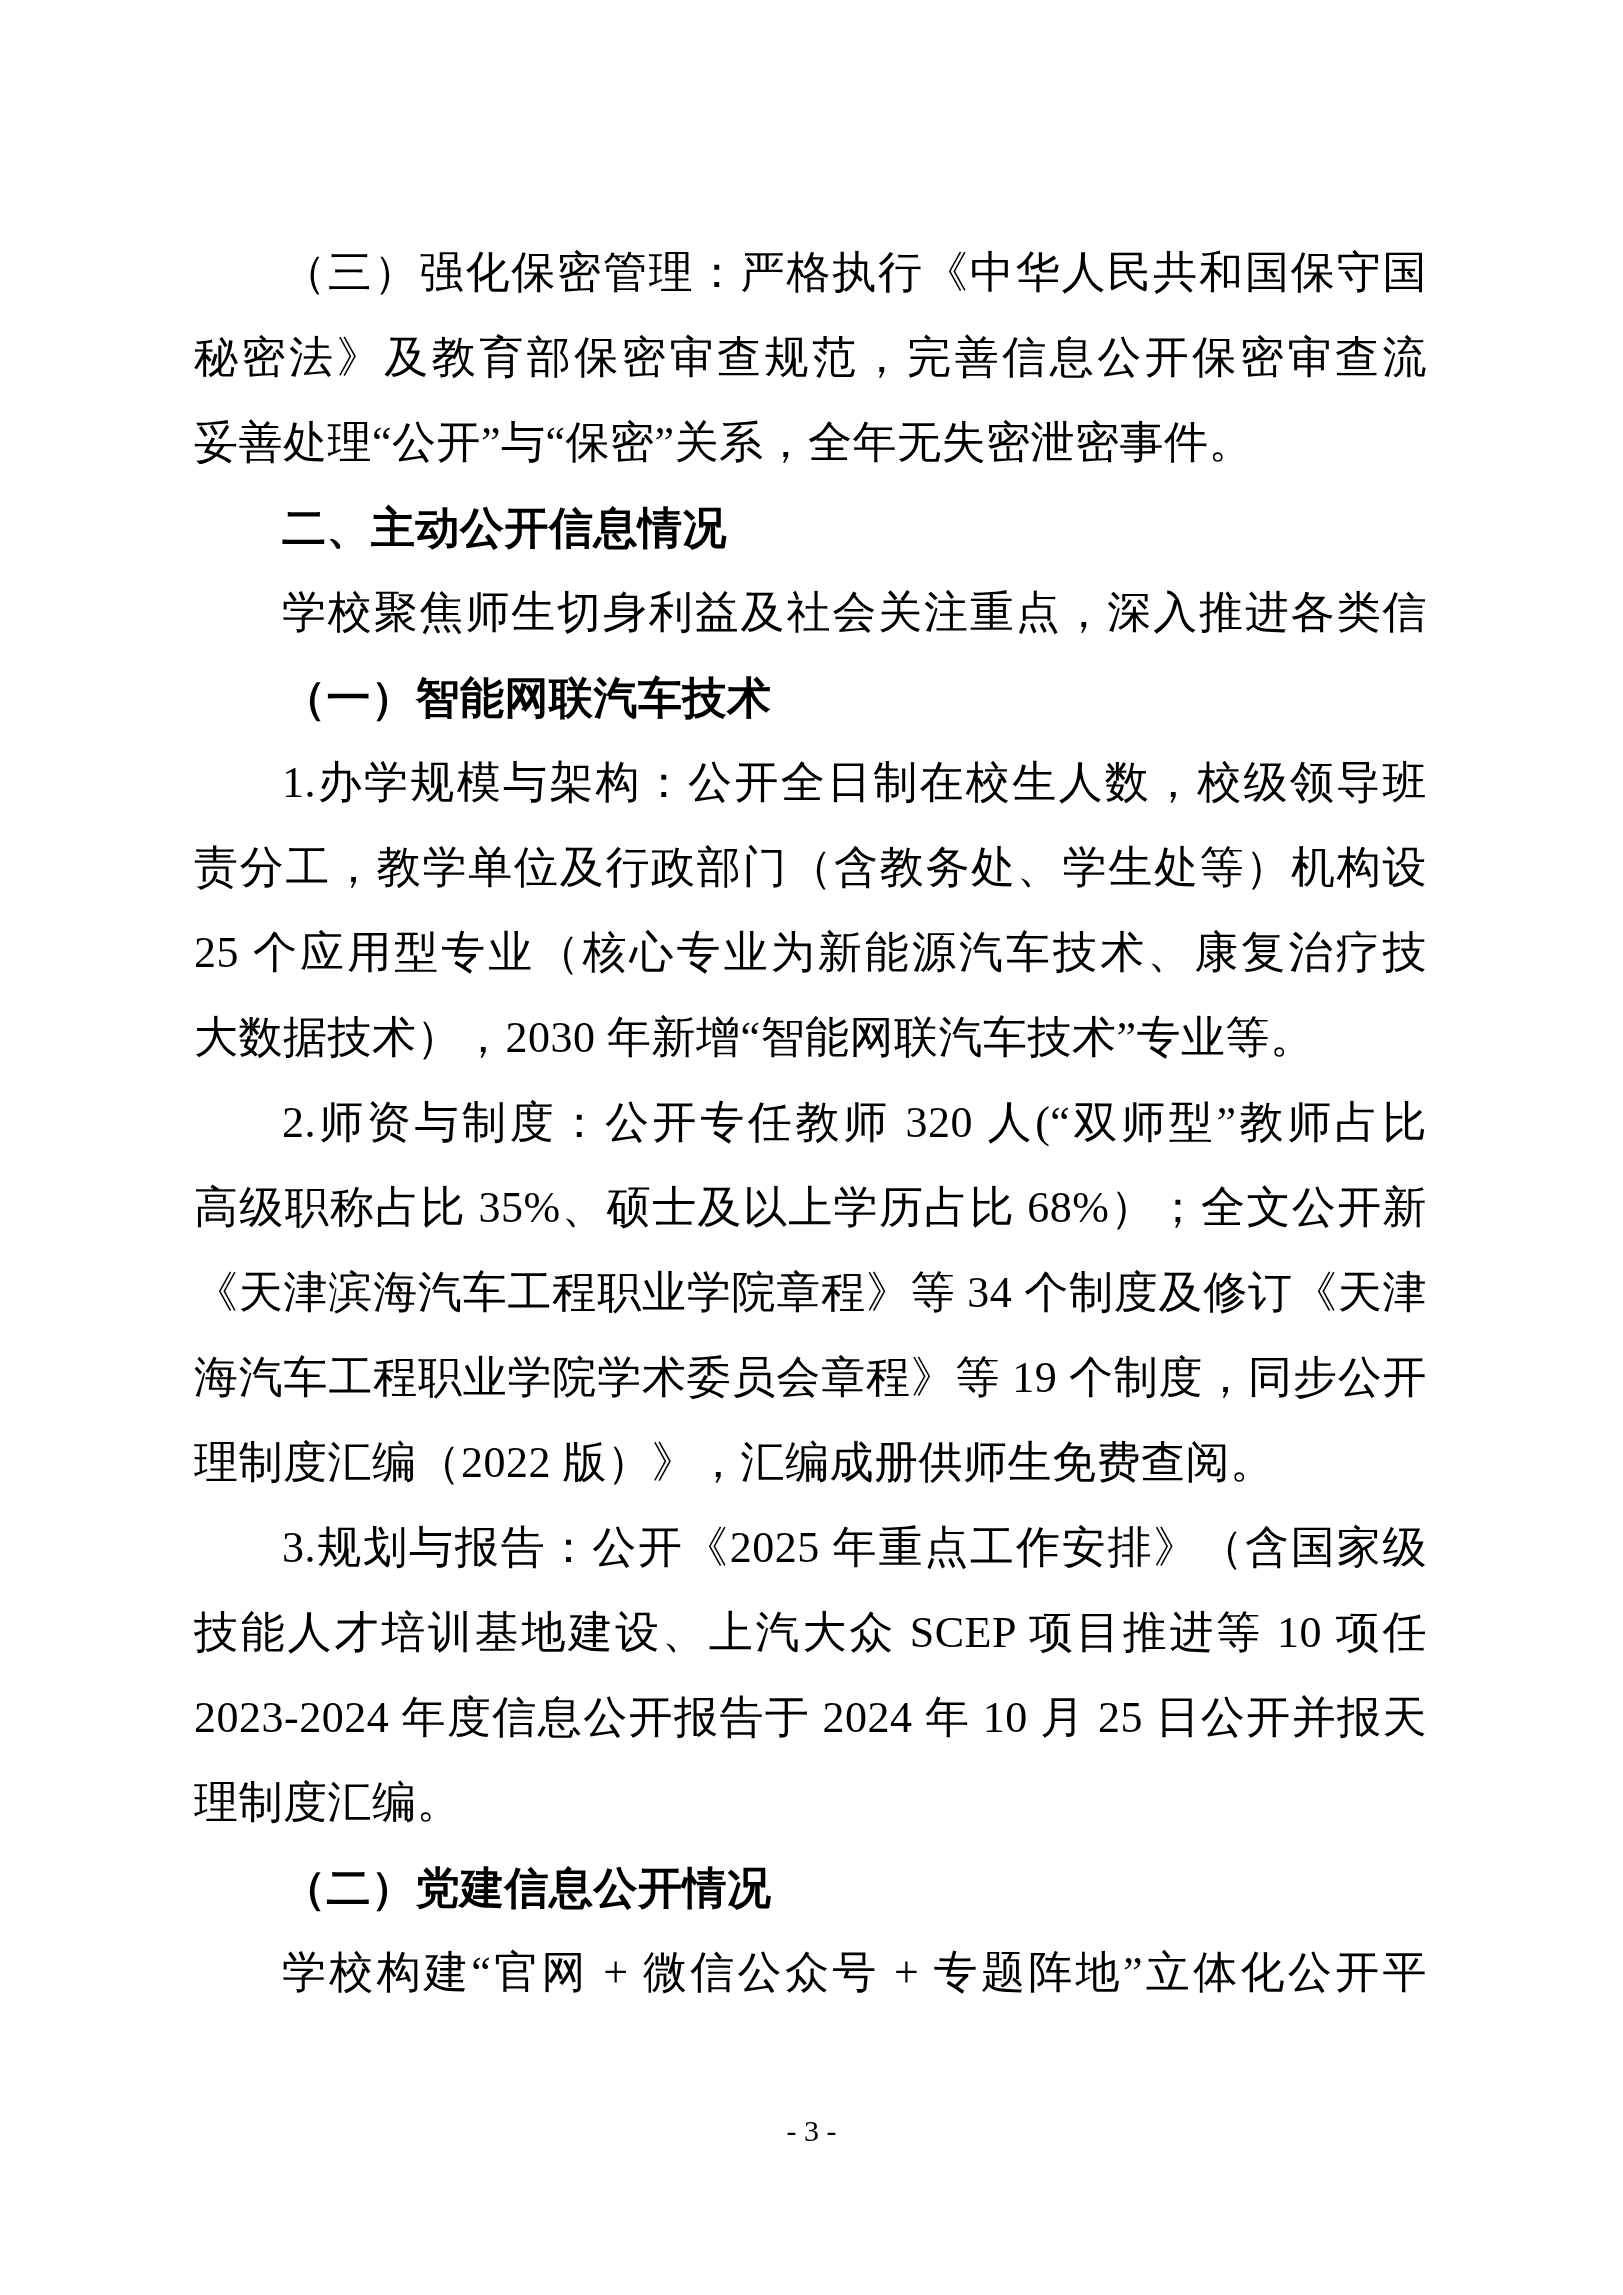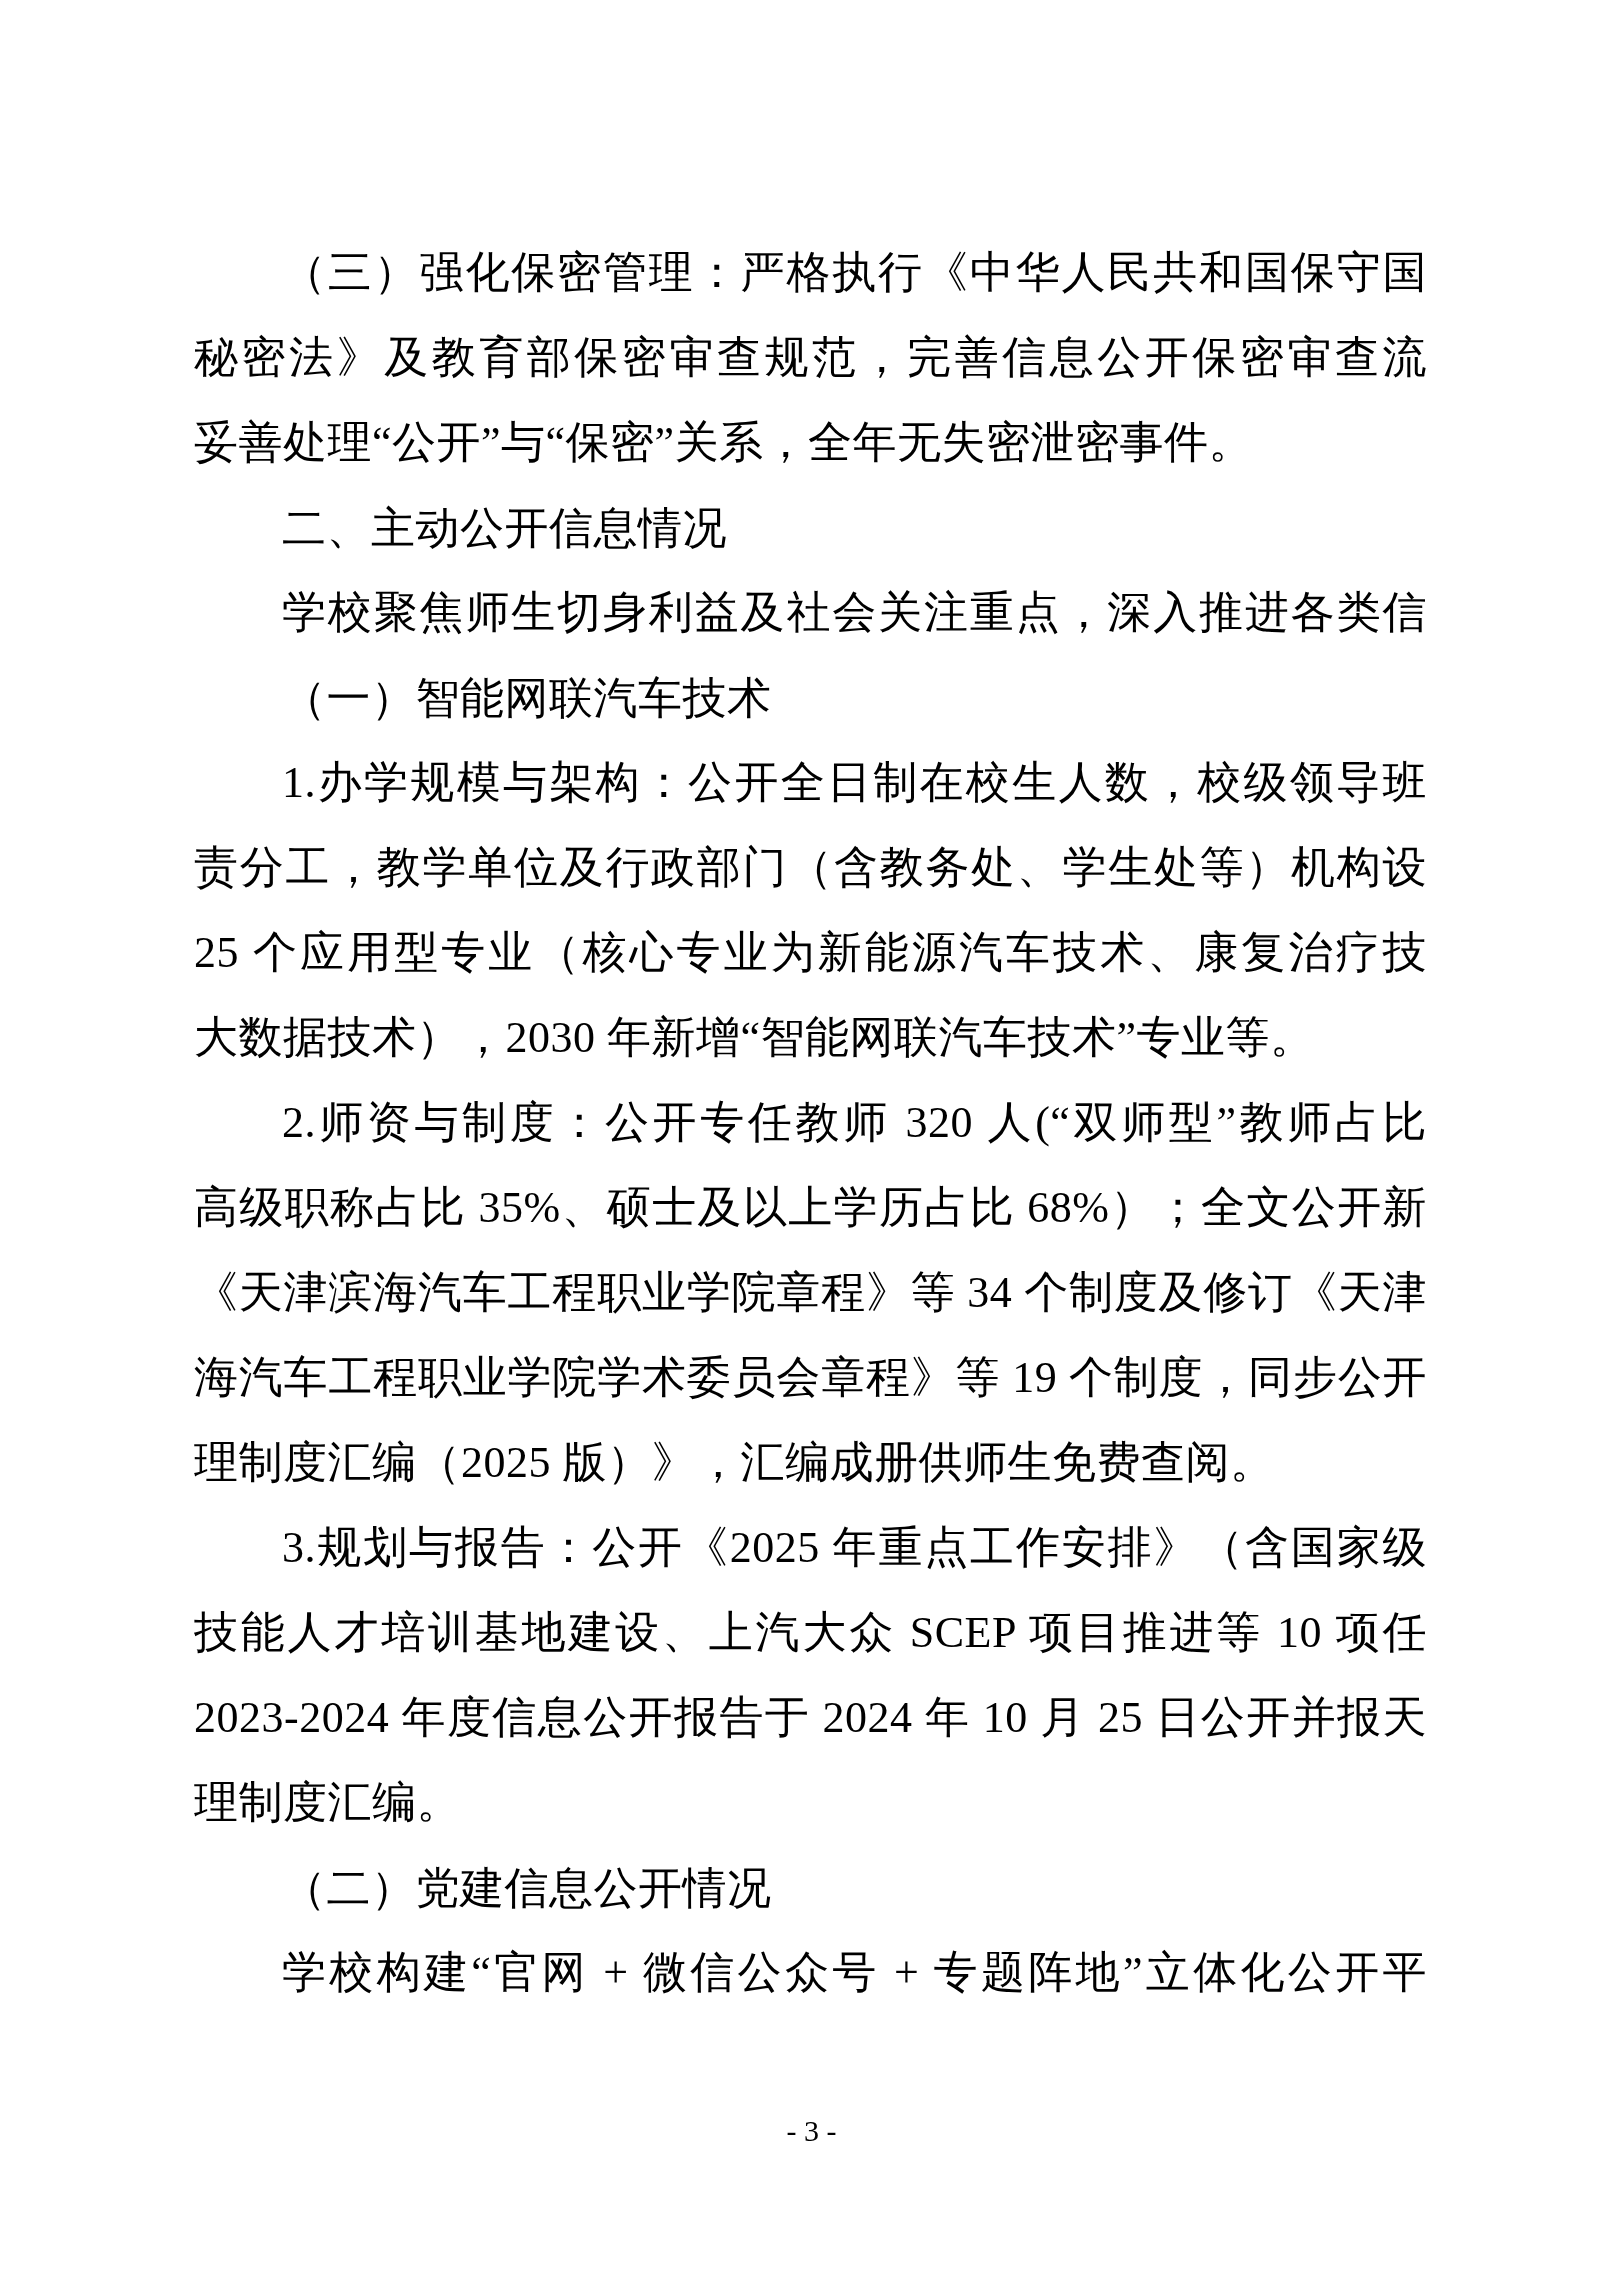--- a/index.html
+++ b/index.html
@@ -30,21 +30,21 @@
     letter-spacing: 0.5px;
     color: #000000;
     text-align: justify;
     text-align-last: justify;
     overflow: hidden;
     white-space: normal;
   }
   .line.indent { text-indent: 88px; }
   .line.para-last { text-align-last: left; }
   .heading .line {
-    font-weight: 400;
+    font-weight: 700;
     font-family: "Liberation Sans", "DejaVu Sans", sans-serif;
     text-align: left;
     text-align-last: left;
   }
   .footer {
     position: absolute;
     left: 0;
     top: 2110px;
     width: 100%;
     text-align: center;
@@ -77,21 +77,21 @@
         <div class="line indent">1.办学规模与架构：公开全日制在校生人数，校级领导班子职</div>
         <div class="line">责分工，教学单位及行政部门（含教务处、学生处等）机构设置；</div>
         <div class="line">25 个应用型专业（核心专业为新能源汽车技术、康复治疗技术、</div>
         <div class="line para-last">大数据技术），2030 年新增“智能网联汽车技术”专业等。</div>
       </div>
       <div class="block paragraph">
         <div class="line indent">2.师资与制度：公开专任教师 320 人(“双师型”教师占比 78%、</div>
         <div class="line">高级职称占比 35%、硕士及以上学历占比 68%）；全文公开新增</div>
         <div class="line">《天津滨海汽车工程职业学院章程》等 34 个制度及修订《天津滨</div>
         <div class="line">海汽车工程职业学院学术委员会章程》等 19 个制度，同步公开《管</div>
-        <div class="line para-last">理制度汇编（2025 版）》，汇编成册供师生免费查阅。</div>
+        <div class="line para-last">理制度汇编（2022 版）》，汇编成册供师生免费查阅。</div>
       </div>
       <div class="block paragraph">
         <div class="line indent">3.规划与报告：公开《2025 年重点工作安排》（含国家级高</div>
         <div class="line">技能人才培训基地建设、上汽大众 SCEP 项目推进等 10 项任务）；</div>
         <div class="line">2023-2024 年度信息公开报告于 2024 年 10 月 25 日公开并报天津</div>
         <div class="line para-last">理制度汇编。</div>
       </div>
       <div class="block heading">
         <div class="line indent para-last">（二）党建信息公开情况</div>
       </div>

